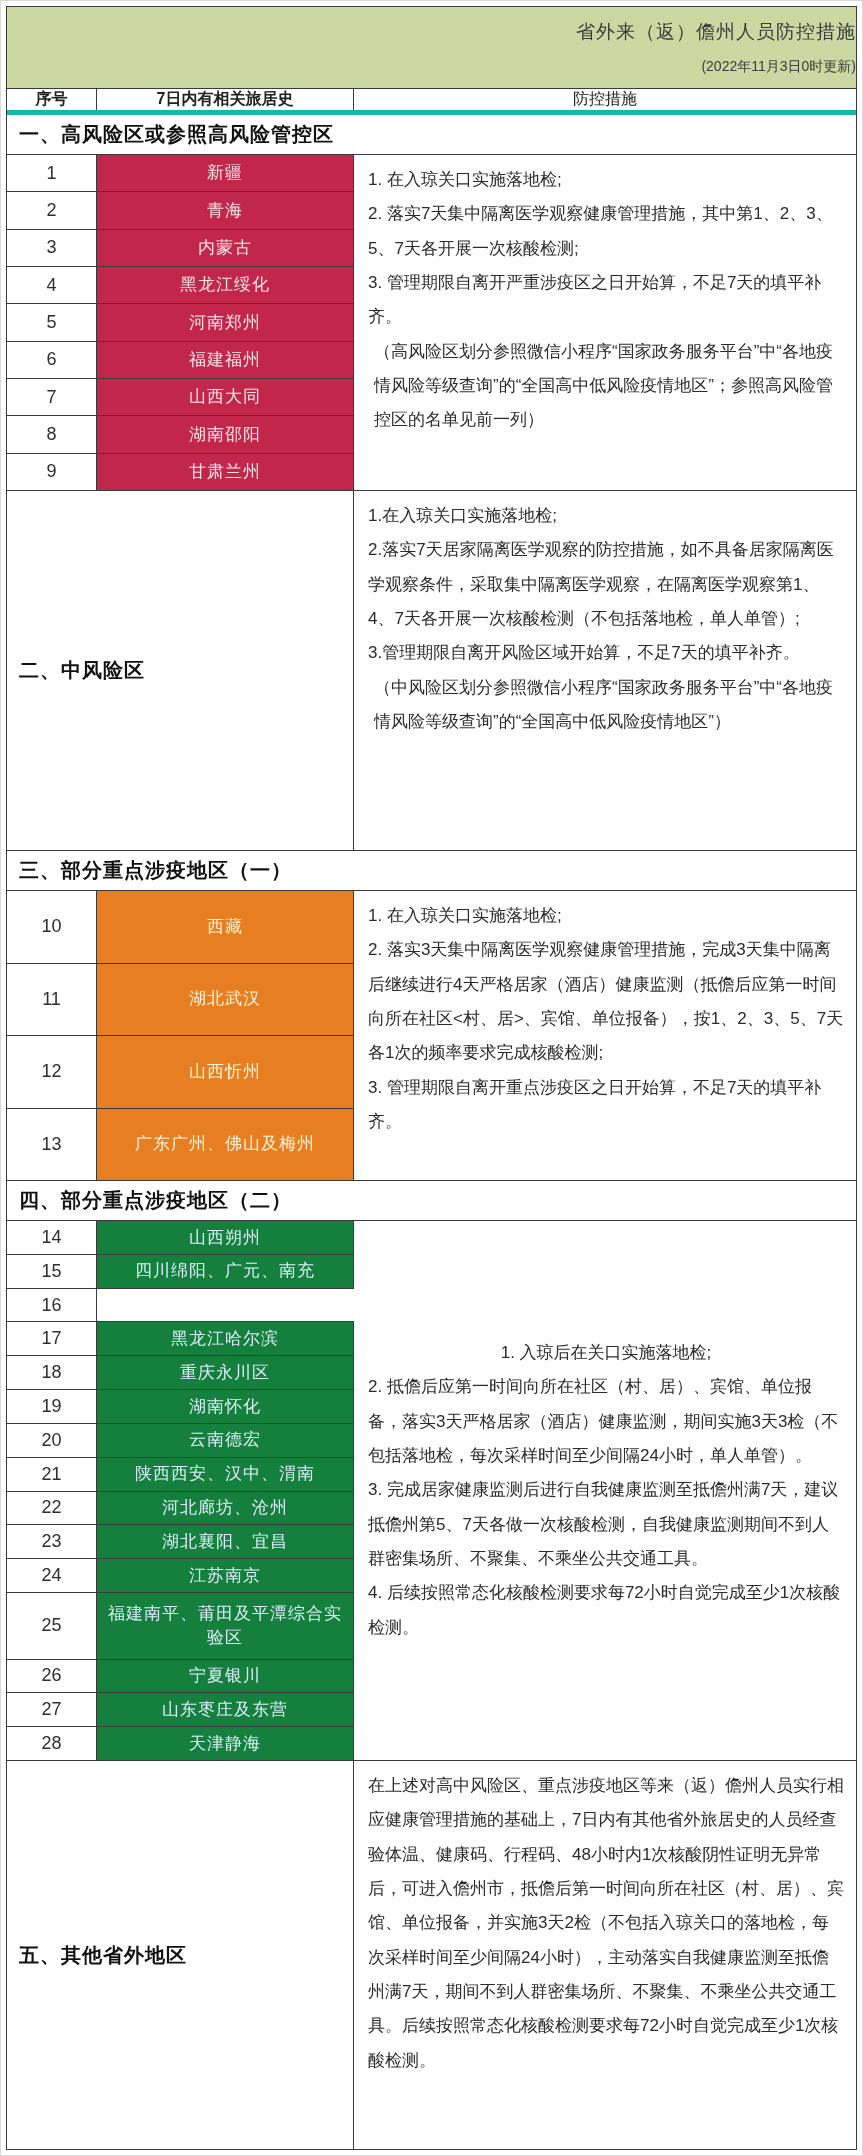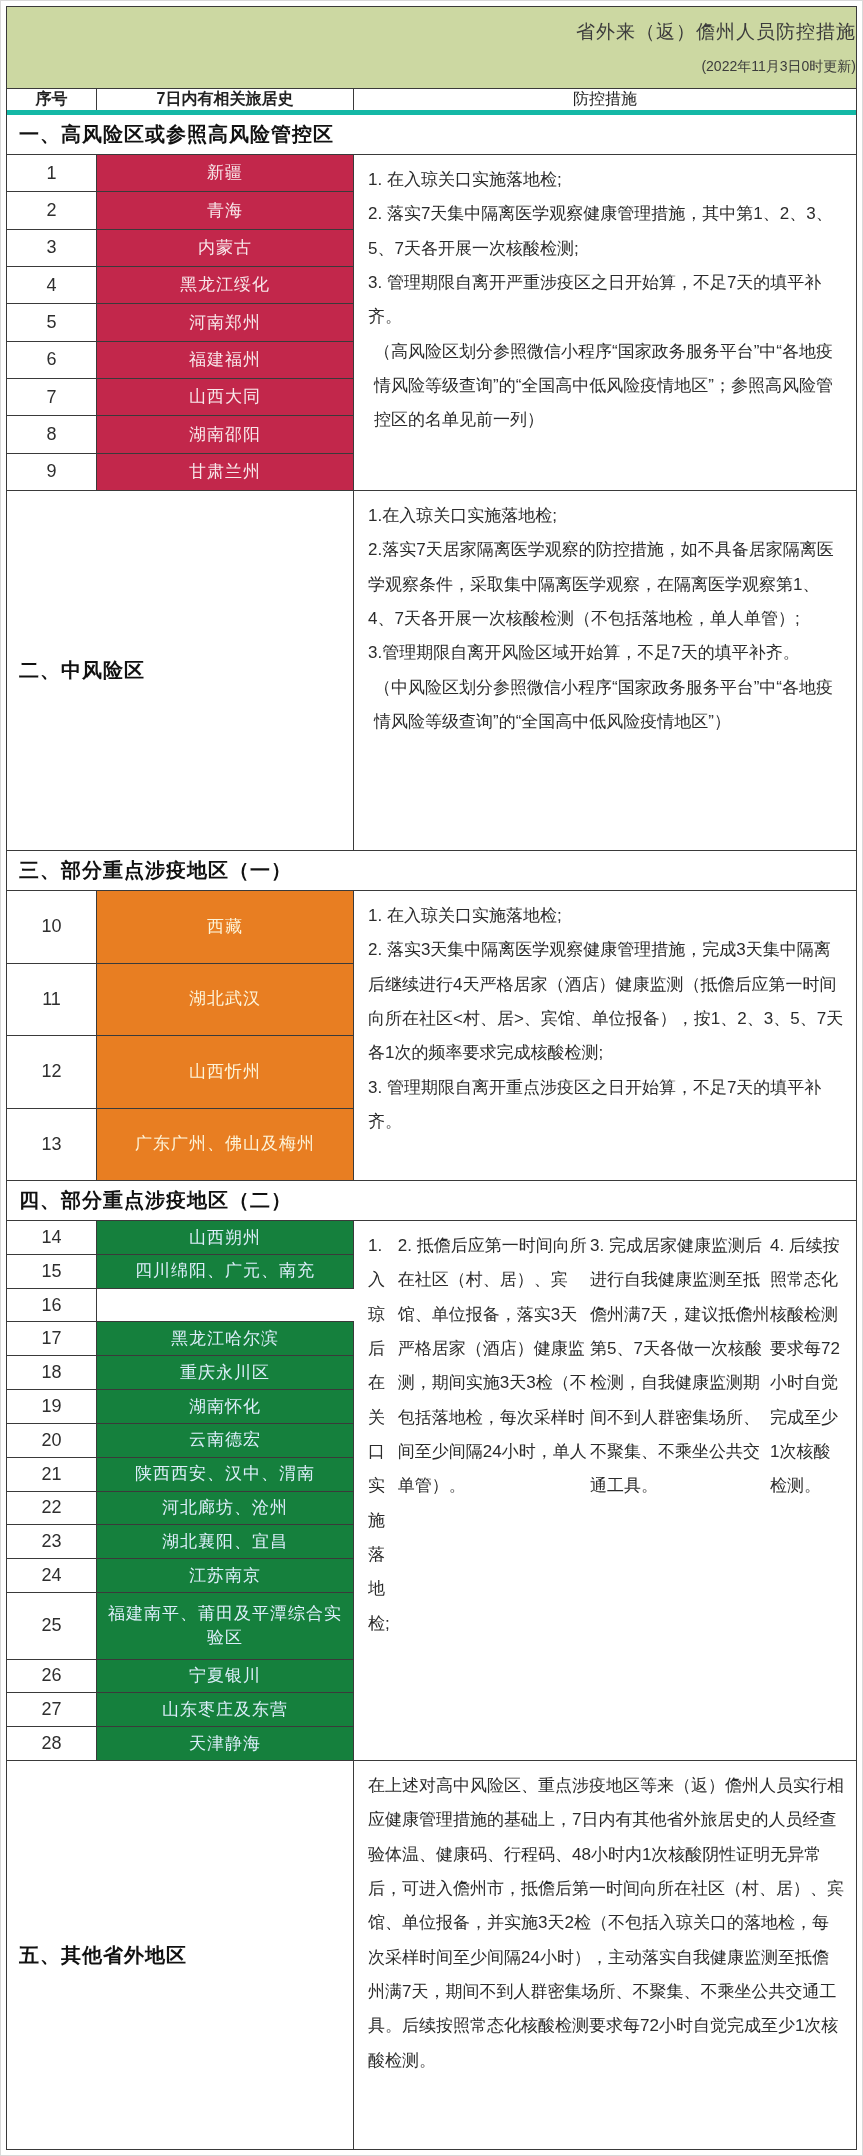--- a/index.html
+++ b/index.html
@@ -67,21 +67,21 @@
   .region.blue   { background:#15803d; color:#ddeefb; }
   
   .merged-label {
     width:347px; border-right:1px solid #3a3a3a;
     display:flex; align-items:center;
     font-weight:bold; font-size:20px; color:#111;
     padding-left:12px; letter-spacing:1px;
   }
   
   .measures { flex:1; padding:8px 12px 8px 14px; font-size:17px; color:#2b2b2b; }
-  .measures.vcenter { display:flex; flex-direction:row; justify-content:center; }
+  .measures.vcenter { display:flex; flex-direction:column; justify-content:center;align-items:center; }
   .measures p { line-height:2.02; }
   .measures p.paren { padding-left:6px; }
   
   .h-s1 { height:336px; }
   .h-s2 { height:360px; }
   .h-s3 { height:290px; }
   .h-s4 { height:540px; }
   .h-s5 { height:394px; flex:1; }
 </style>
 </head>

